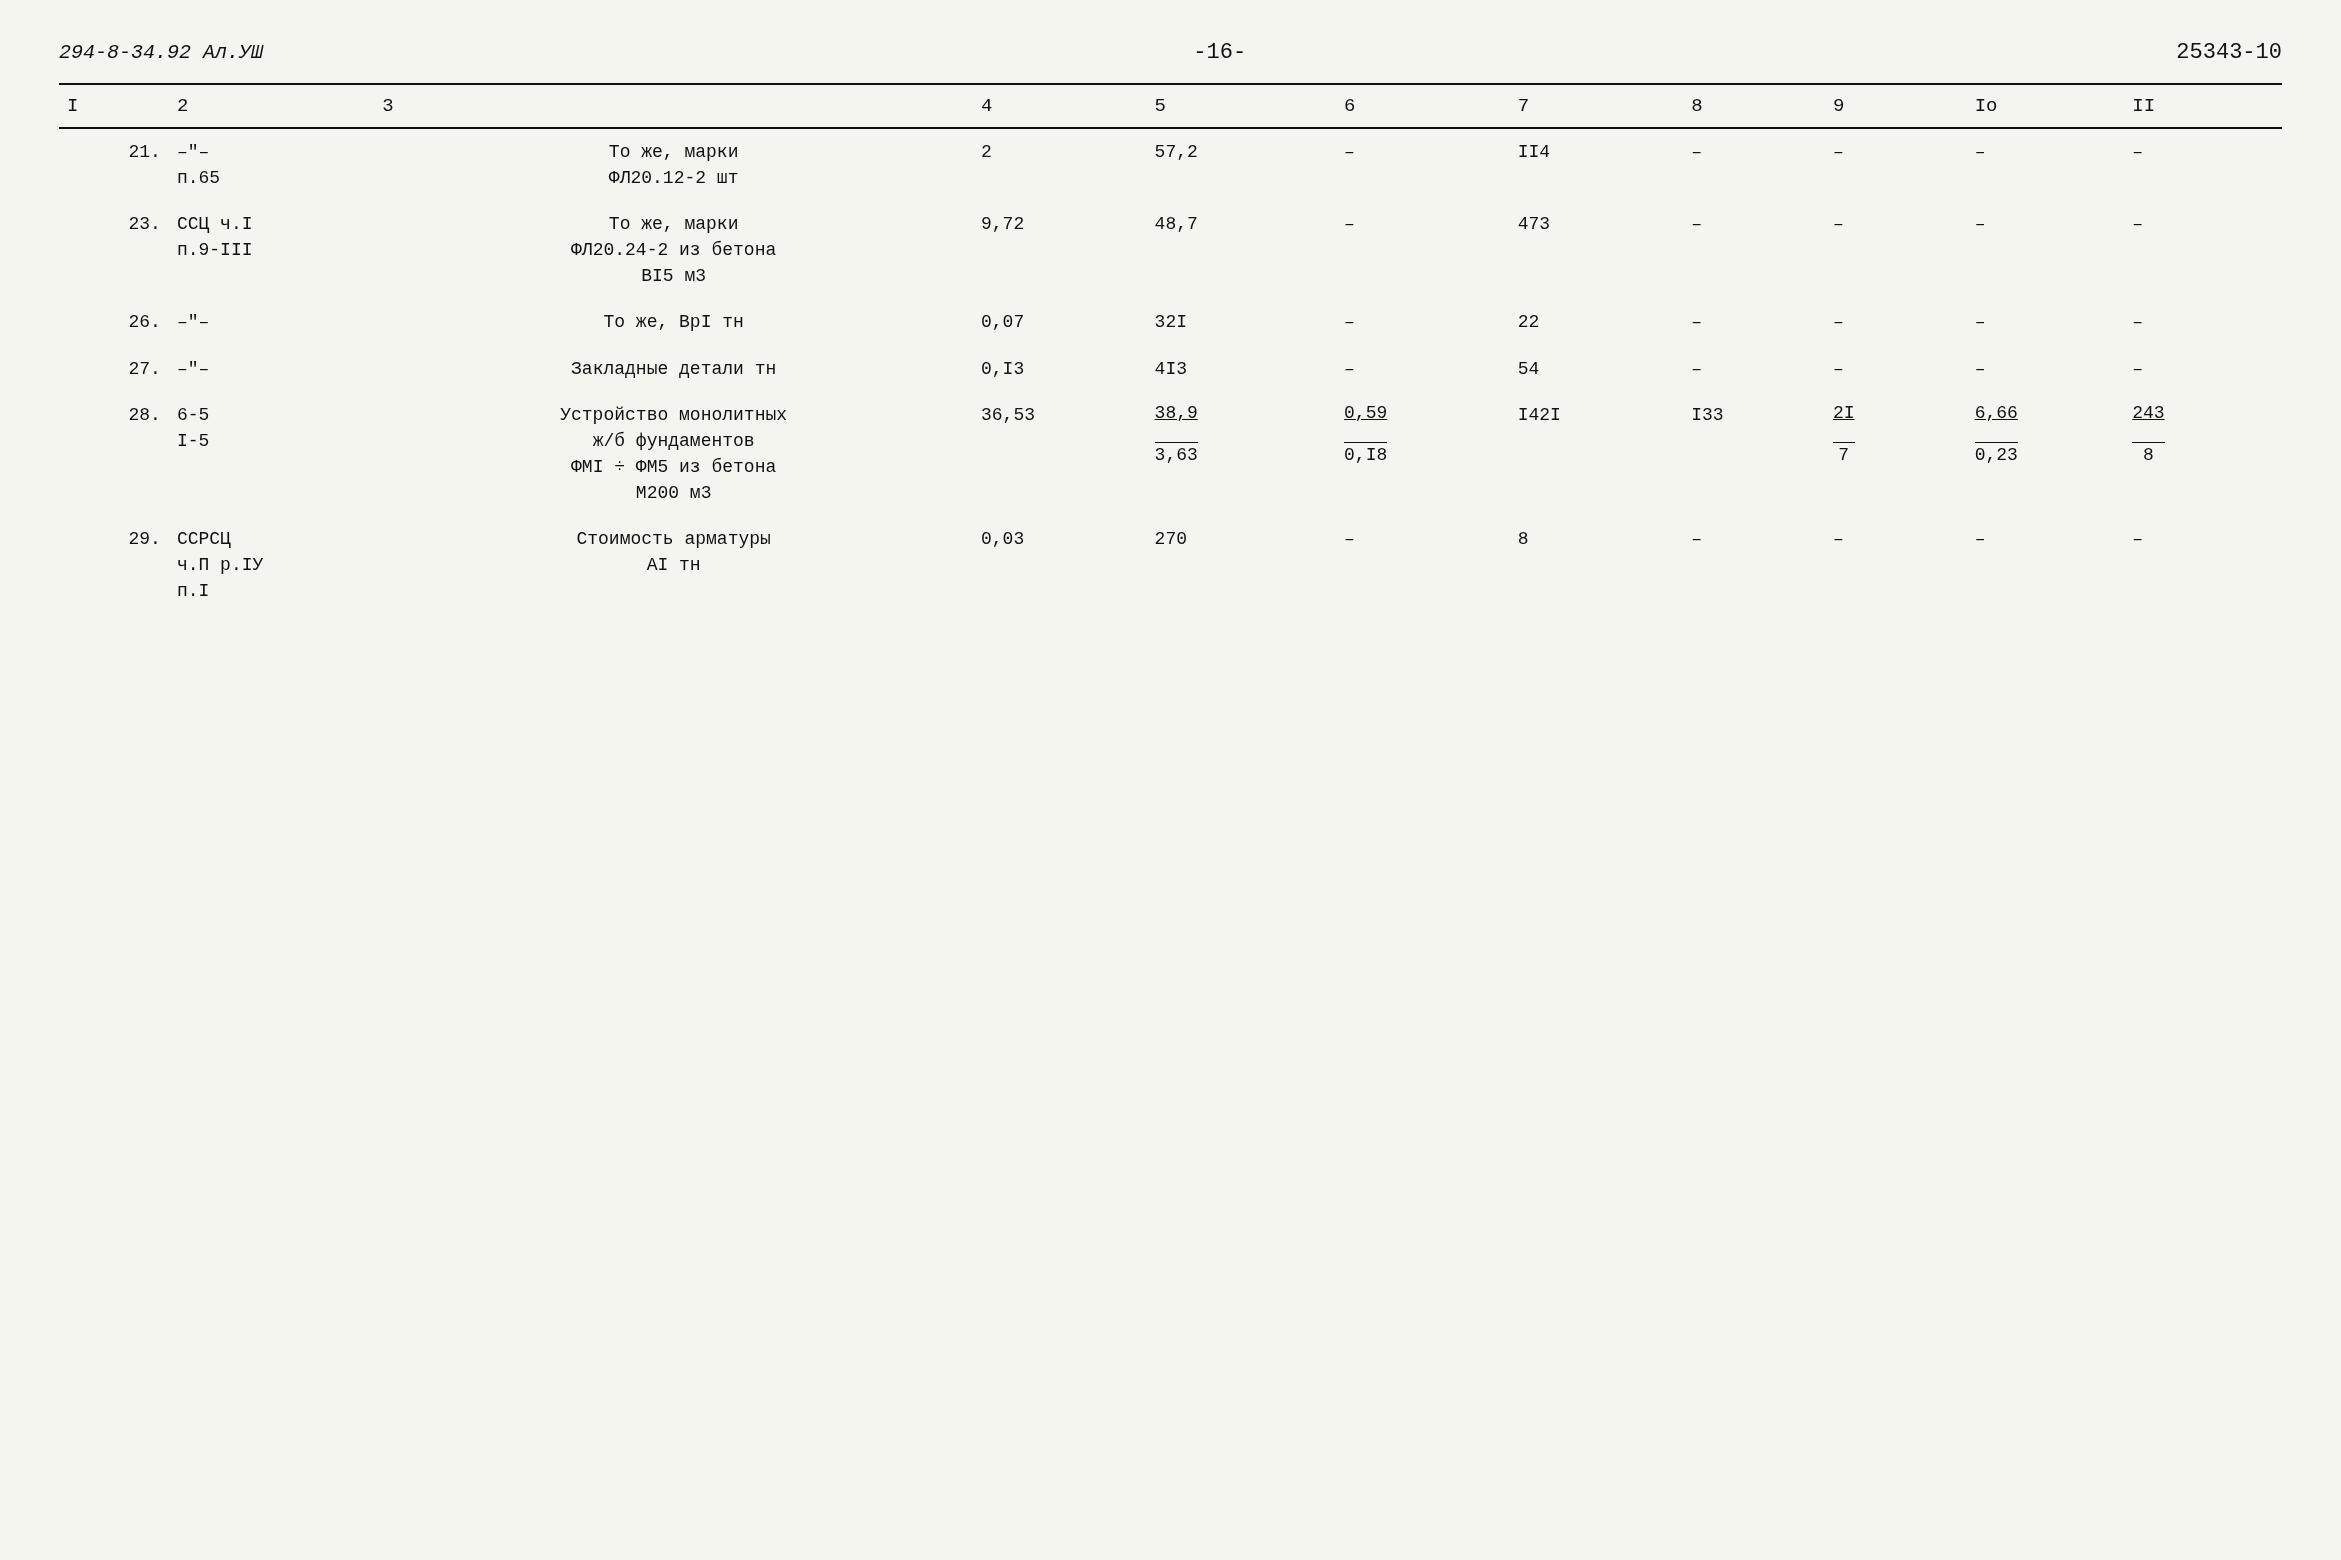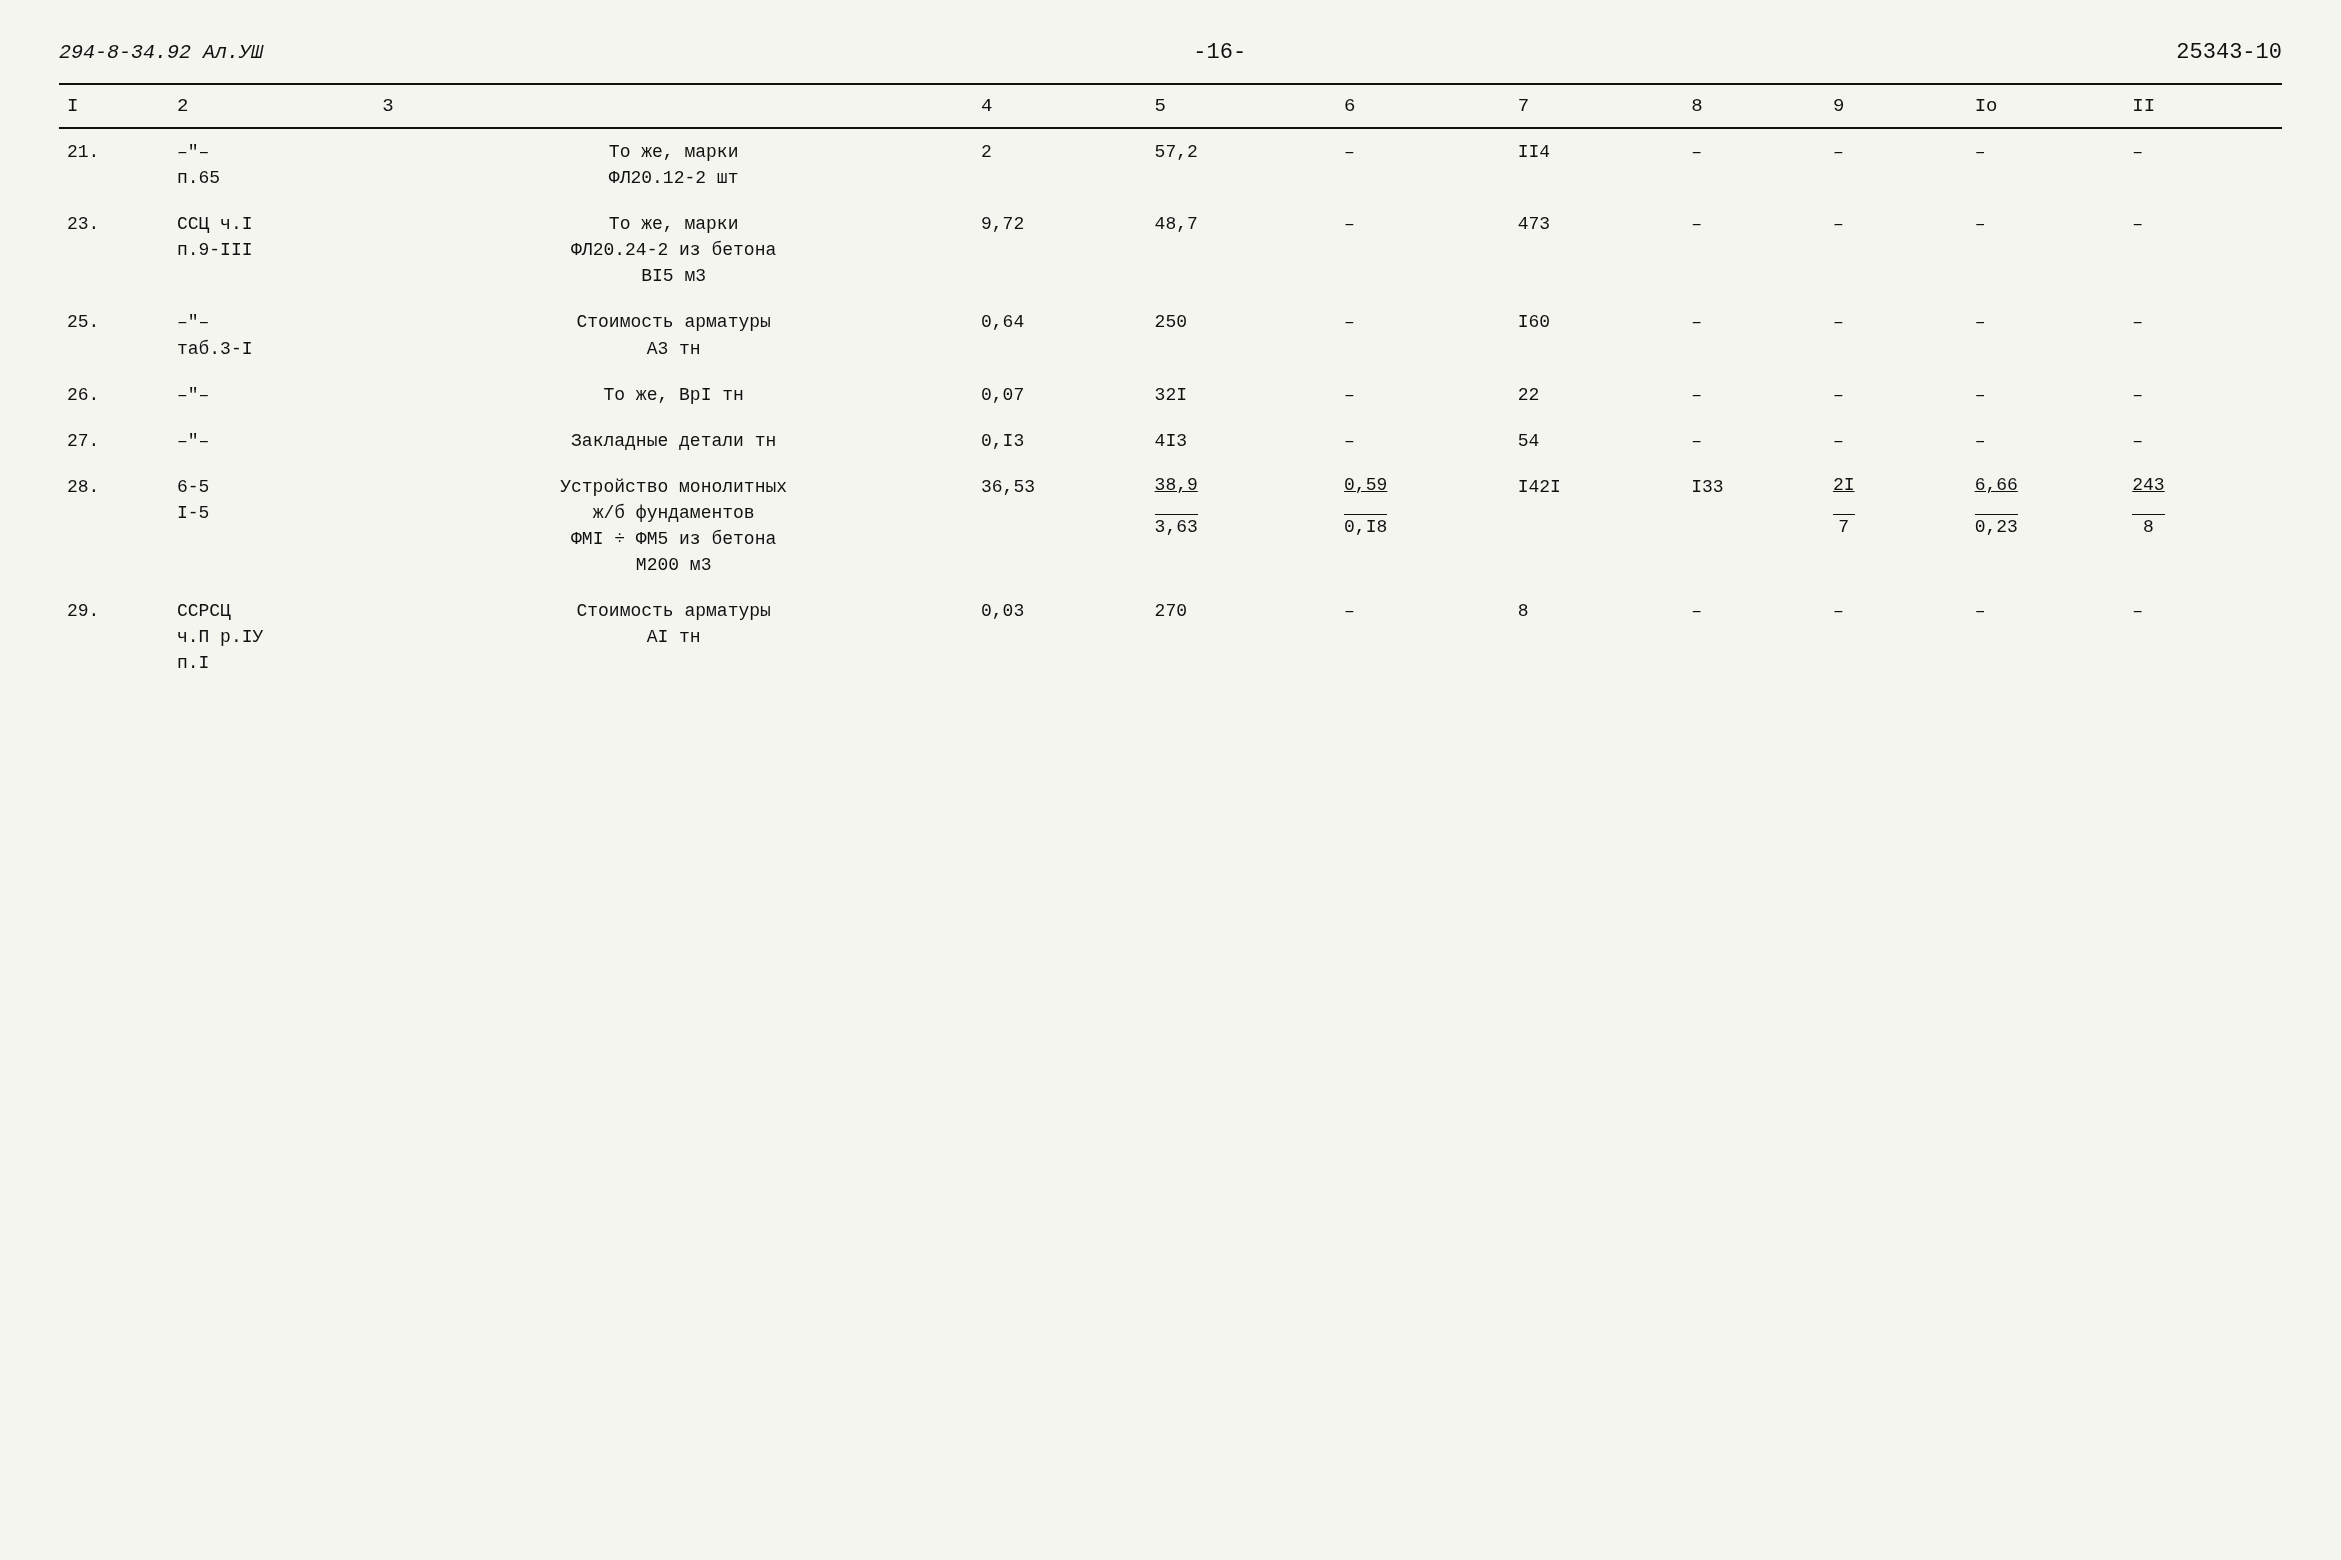--- a/index.html
+++ b/index.html
@@ -50,21 +50,21 @@
     }
     .fraction {
       display: inline-flex;
       flex-direction: column;
       align-items: center;
       vertical-align: top;
       line-height: 1.3;
     }
     .fraction .top { border-bottom: 1px solid #111; padding-bottom: 17px; }
     .fraction .bottom { padding-top: 1px; }
-    td.col1 { width: 69px; }
+    td.col1 { width: 69px; text-align: right; }
     td.col2 { width: 129px; }
     td.col3 { width: 376px; text-align: center; }
     td.col4 { width: 109px; }
     td.col5 { width: 119px; }
     td.col6 { width: 109px; }
     td.col7 { width: 109px; }
     td.col8 { width: 89px; }
     td.col9 { width: 89px; }
     td.col10 { width: 99px; }
     td.col11 { width: 99px; }
@@ -126,33 +126,20 @@
         <td class="col4 num">9,72</td>
         <td class="col5 num">48,7</td>
         <td class="col6 num">–</td>
         <td class="col7 num">473</td>
         <td class="col8 num">–</td>
         <td class="col9 num">–</td>
         <td class="col10 num">–</td>
         <td class="col11 num">–</td>
       </tr>
       <tr>
-        <td class="col1 num">25.</td>
-        <td class="col2">–"–<br>таб.3-I</td>
-        <td class="col3">Стоимость арматуры<br>А3     тн</td>
-        <td class="col4 num">0,64</td>
-        <td class="col5 num">250</td>
-        <td class="col6 num">–</td>
-        <td class="col7 num">I60</td>
-        <td class="col8 num">–</td>
-        <td class="col9 num">–</td>
-        <td class="col10 num">–</td>
-        <td class="col11 num">–</td>
-      </tr>
-      <tr>
         <td class="col1 num">26.</td>
         <td class="col2">–"–</td>
         <td class="col3">То же, ВрI   тн</td>
         <td class="col4 num">0,07</td>
         <td class="col5 num">32I</td>
         <td class="col6 num">–</td>
         <td class="col7 num">22</td>
         <td class="col8 num">–</td>
         <td class="col9 num">–</td>
         <td class="col10 num">–</td>

